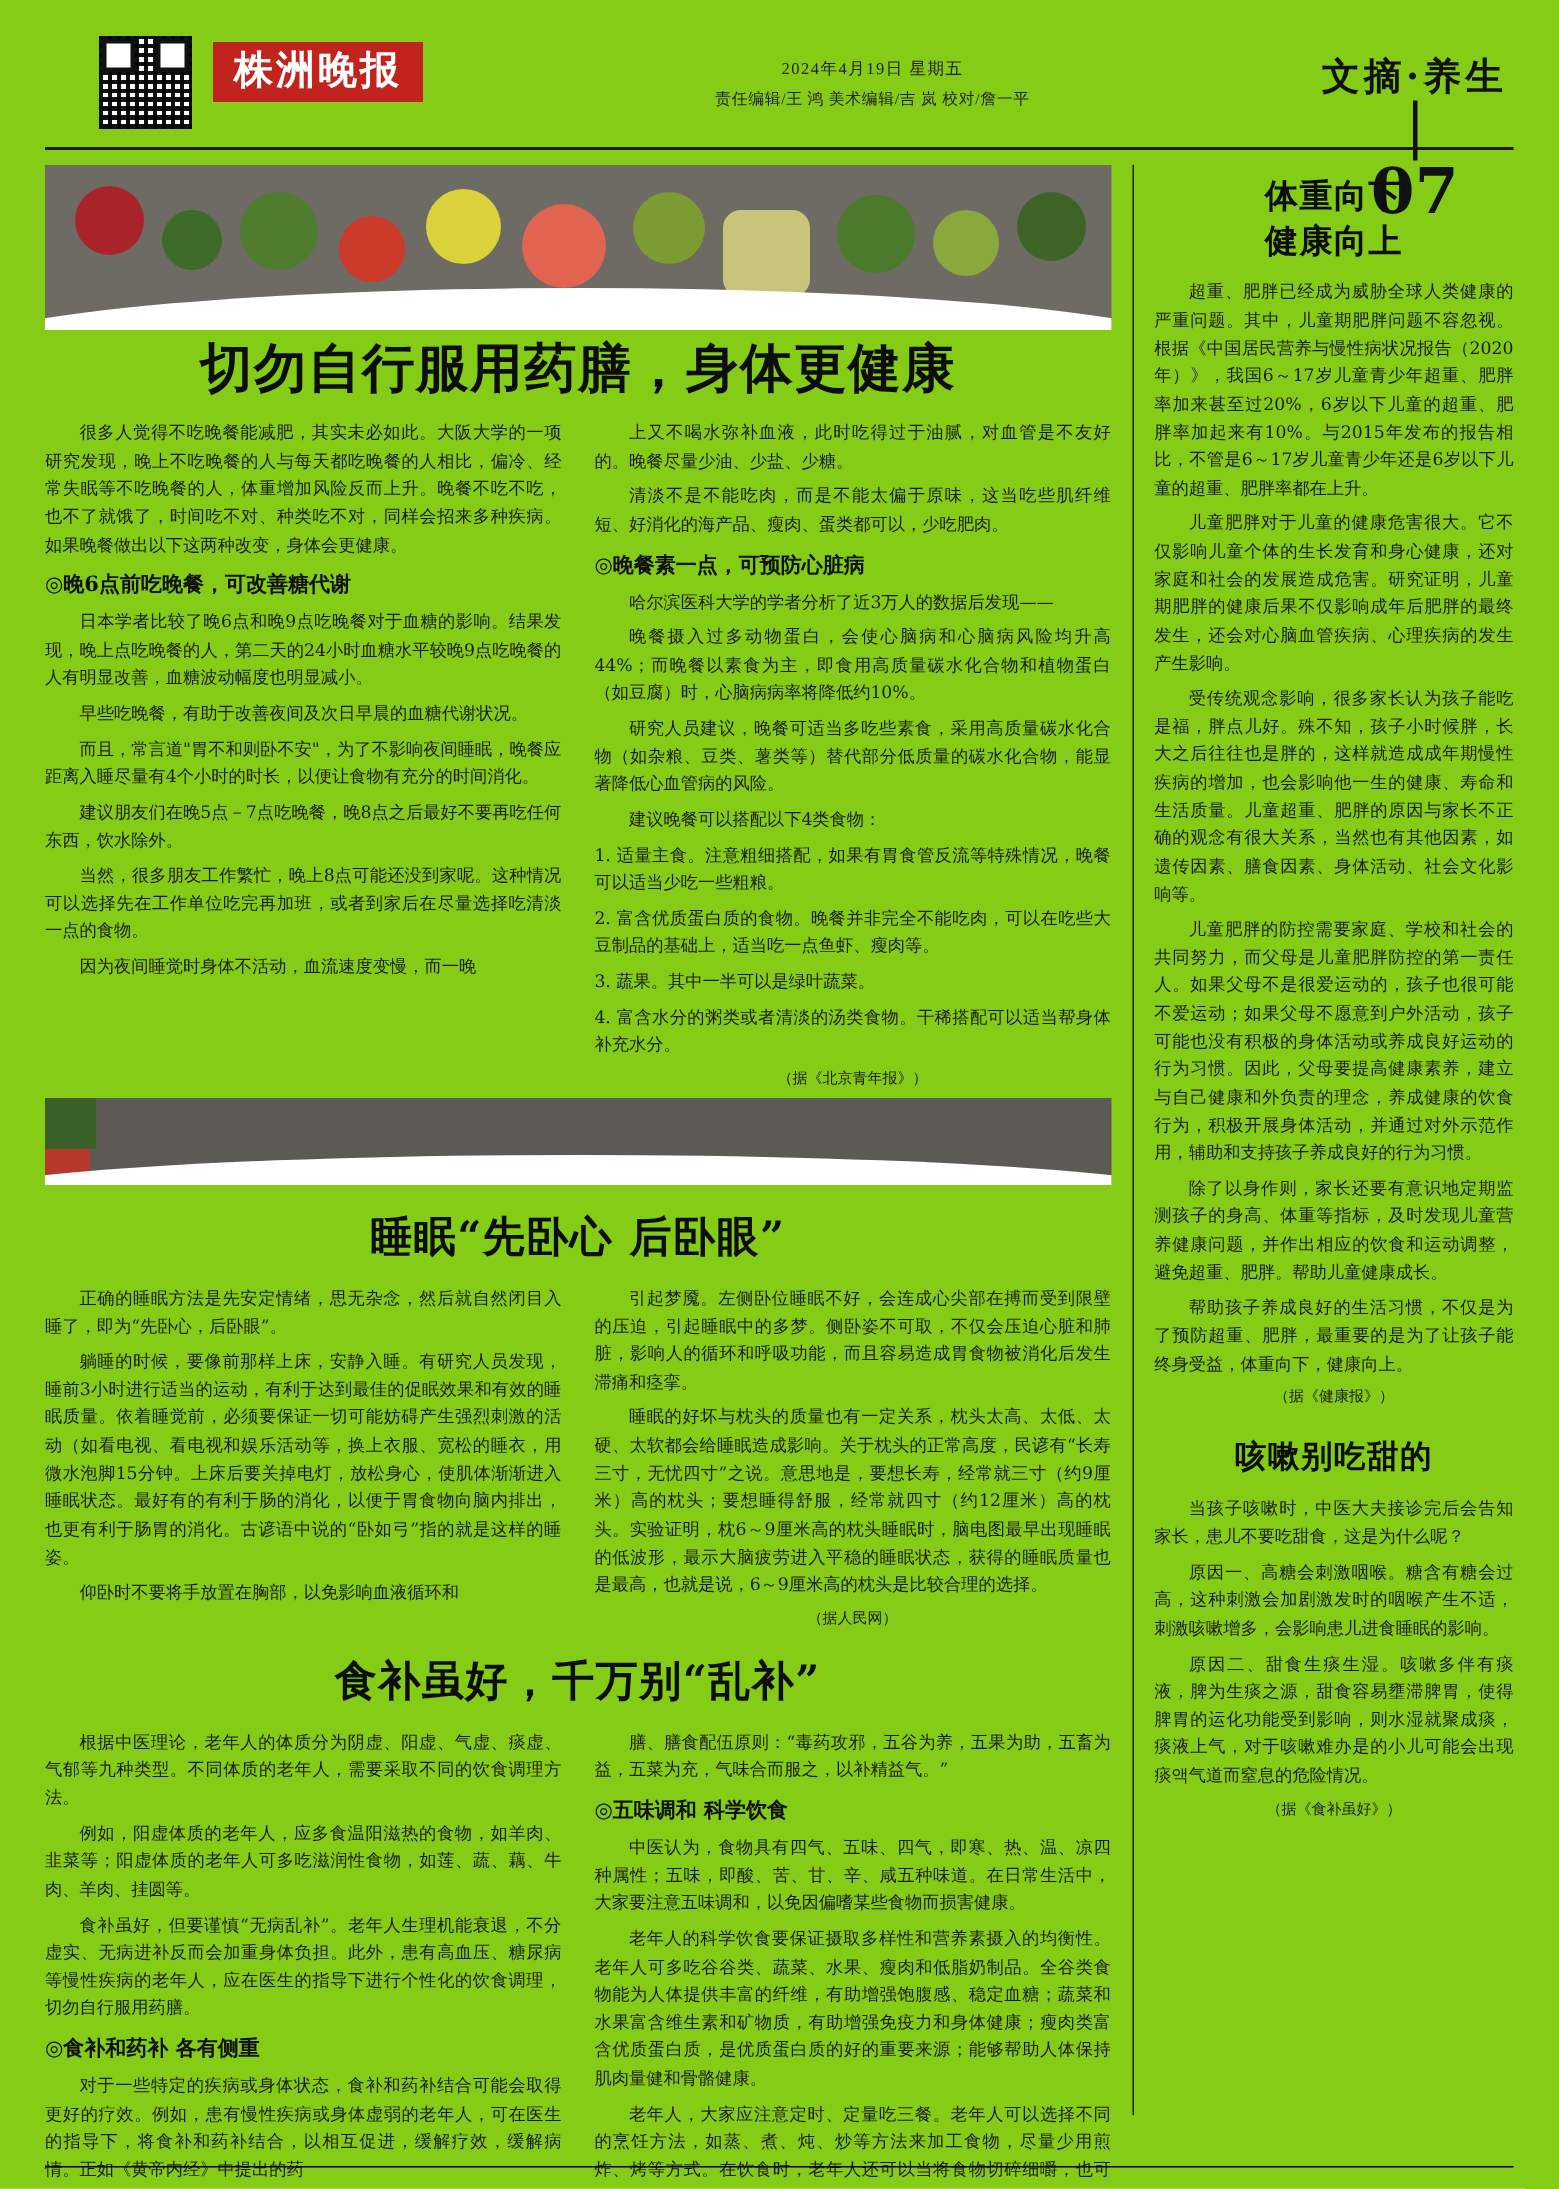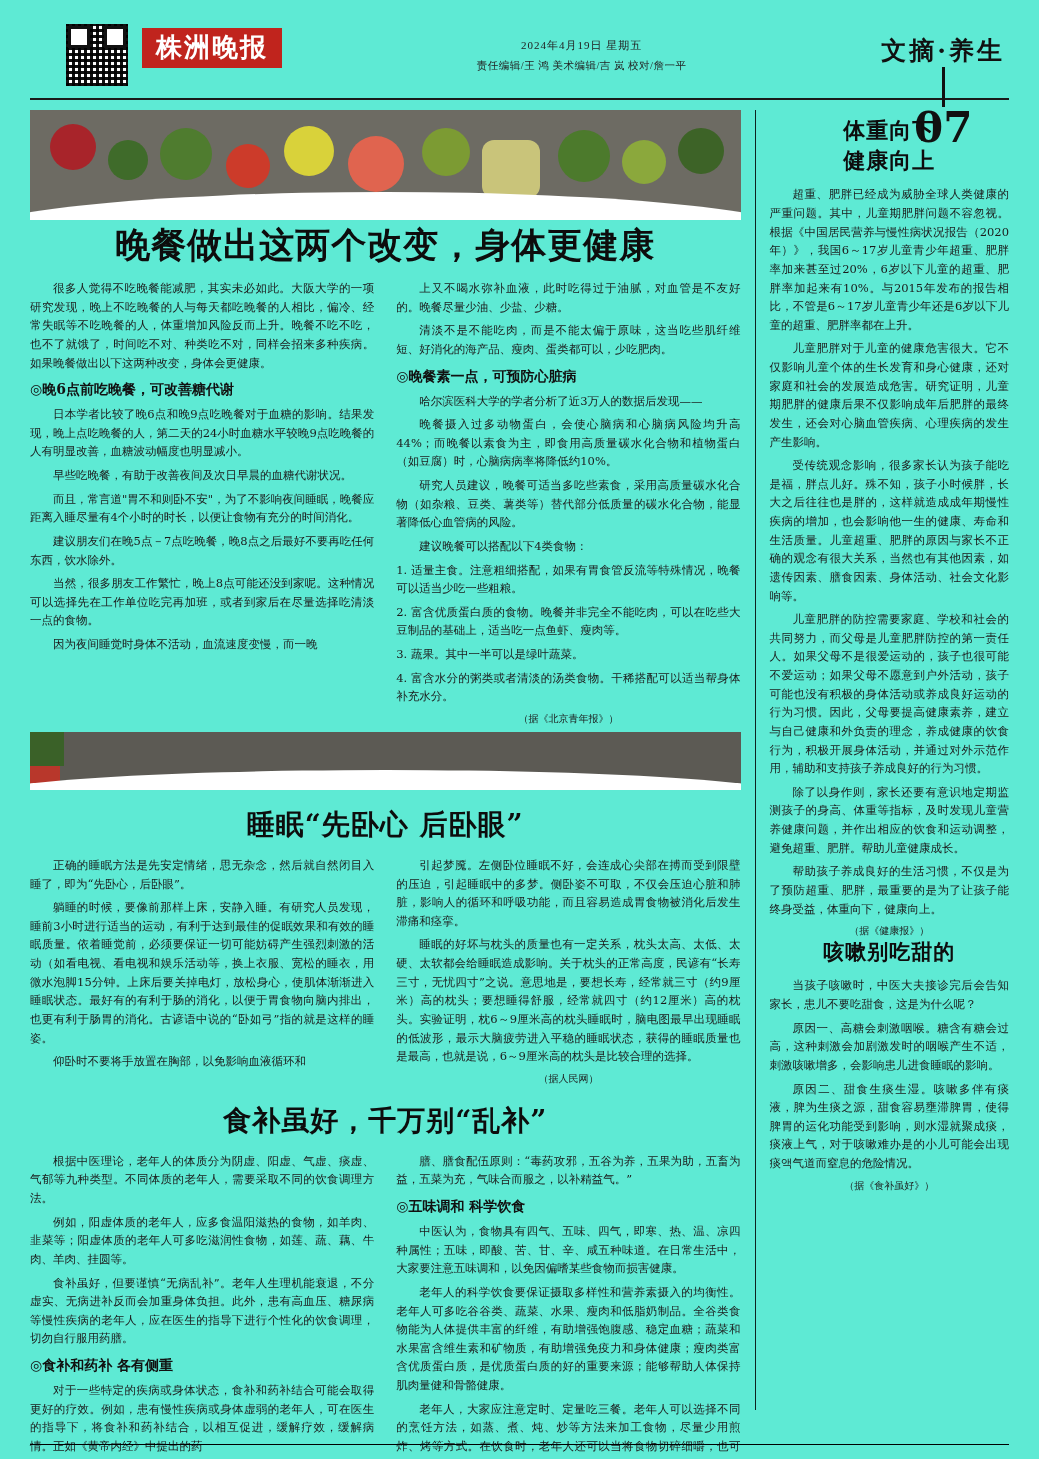--- a/index.html
+++ b/index.html
@@ -4,21 +4,21 @@
 <style>
   html,body{margin:0;padding:0;}
   body{
     width:1039px;height:1459px;
     background:#e9e9e9;
     font-family:"Liberation Serif", serif;
   }
   .page{
     position:relative;
     width:1039px;height:1459px;
-    background:#5eead4;
+    background:#84cc16;
     box-sizing:border-box;
     padding:22px 30px 18px 30px;
     overflow:hidden;
   }
   
   .masthead{
     display:flex;align-items:flex-start;
     height:72px;
     border-bottom:2px solid #1a1a1a;
     padding-bottom:4px;
@@ -118,21 +118,21 @@
   p.src{
     font-size:10px;text-align:center;margin:6px 0 0 0;color:#1b1b1b;
     font-family:Liberation Mono, monospace;
   }
   
   .r-headline{
     font-family:Liberation Sans, sans-serif;
     font-size:22px;font-weight:bold;text-align:center;
     line-height:1.35;margin:6px 0 10px 0;color:#0d0d0d;letter-spacing:1px;
   }
-  .r-headline.single{font-size:21px;margin-top:0;}
+  .r-headline.single{font-size:21px;margin-top:20px;}
   p.rtx{
     font-size:11.5px;line-height:1.62;text-align:justify;
     margin:0 0 5px 0;color:#1b1b1b;text-indent:2em;
     font-family:"DejaVu Serif", serif;
   }
   .bottomline{
     position:absolute;left:30px;right:30px;bottom:14px;
     border-top:1px solid #000;
   }
 </style>
@@ -166,21 +166,21 @@
         <div class="veg" style="left:196px;top:34px;width:44px;height:44px;background:#cc3b2a;"></div>
         <div class="veg" style="left:254px;top:16px;width:50px;height:50px;background:#d9d23a;"></div>
         <div class="veg" style="left:318px;top:26px;width:56px;height:56px;background:#e0644f;"></div>
         <div class="veg" style="left:392px;top:18px;width:48px;height:48px;background:#7c9b33;"></div>
         <div class="veg" style="left:452px;top:30px;width:58px;height:58px;background:#c9c47a;border-radius:12px;"></div>
         <div class="veg" style="left:528px;top:20px;width:52px;height:52px;background:#4c7a2c;"></div>
         <div class="veg" style="left:592px;top:30px;width:44px;height:44px;background:#8ba83c;"></div>
         <div class="veg" style="left:648px;top:18px;width:46px;height:46px;background:#3d6327;"></div>
       </div>
 
-      <h1 class="headline">晚餐做出这两个改变，身体更健康</h1>
+      <h1 class="headline">切勿自行服用药膳，身体更健康</h1>
 
       <div class="cols2">
         <div class="col">
           <p class="tx">很多人觉得不吃晚餐能减肥，其实未必如此。大阪大学的一项研究发现，晚上不吃晚餐的人与每天都吃晚餐的人相比，偏冷、经常失眠等不吃晚餐的人，体重增加风险反而上升。晚餐不吃不吃，也不了就饿了，时间吃不对、种类吃不对，同样会招来多种疾病。如果晚餐做出以下这两种改变，身体会更健康。</p>
           <h3 class="subhead">◎晚6点前吃晚餐，可改善糖代谢</h3>
           <p class="tx">日本学者比较了晚6点和晚9点吃晚餐对于血糖的影响。结果发现，晚上点吃晚餐的人，第二天的24小时血糖水平较晚9点吃晚餐的人有明显改善，血糖波动幅度也明显减小。</p>
           <p class="tx">早些吃晚餐，有助于改善夜间及次日早晨的血糖代谢状况。</p>
           <p class="tx">而且，常言道"胃不和则卧不安"，为了不影响夜间睡眠，晚餐应距离入睡尽量有4个小时的时长，以便让食物有充分的时间消化。</p>
           <p class="tx">建议朋友们在晚5点－7点吃晚餐，晚8点之后最好不要再吃任何东西，饮水除外。</p>
           <p class="tx">当然，很多朋友工作繁忙，晚上8点可能还没到家呢。这种情况可以选择先在工作单位吃完再加班，或者到家后在尽量选择吃清淡一点的食物。</p>

